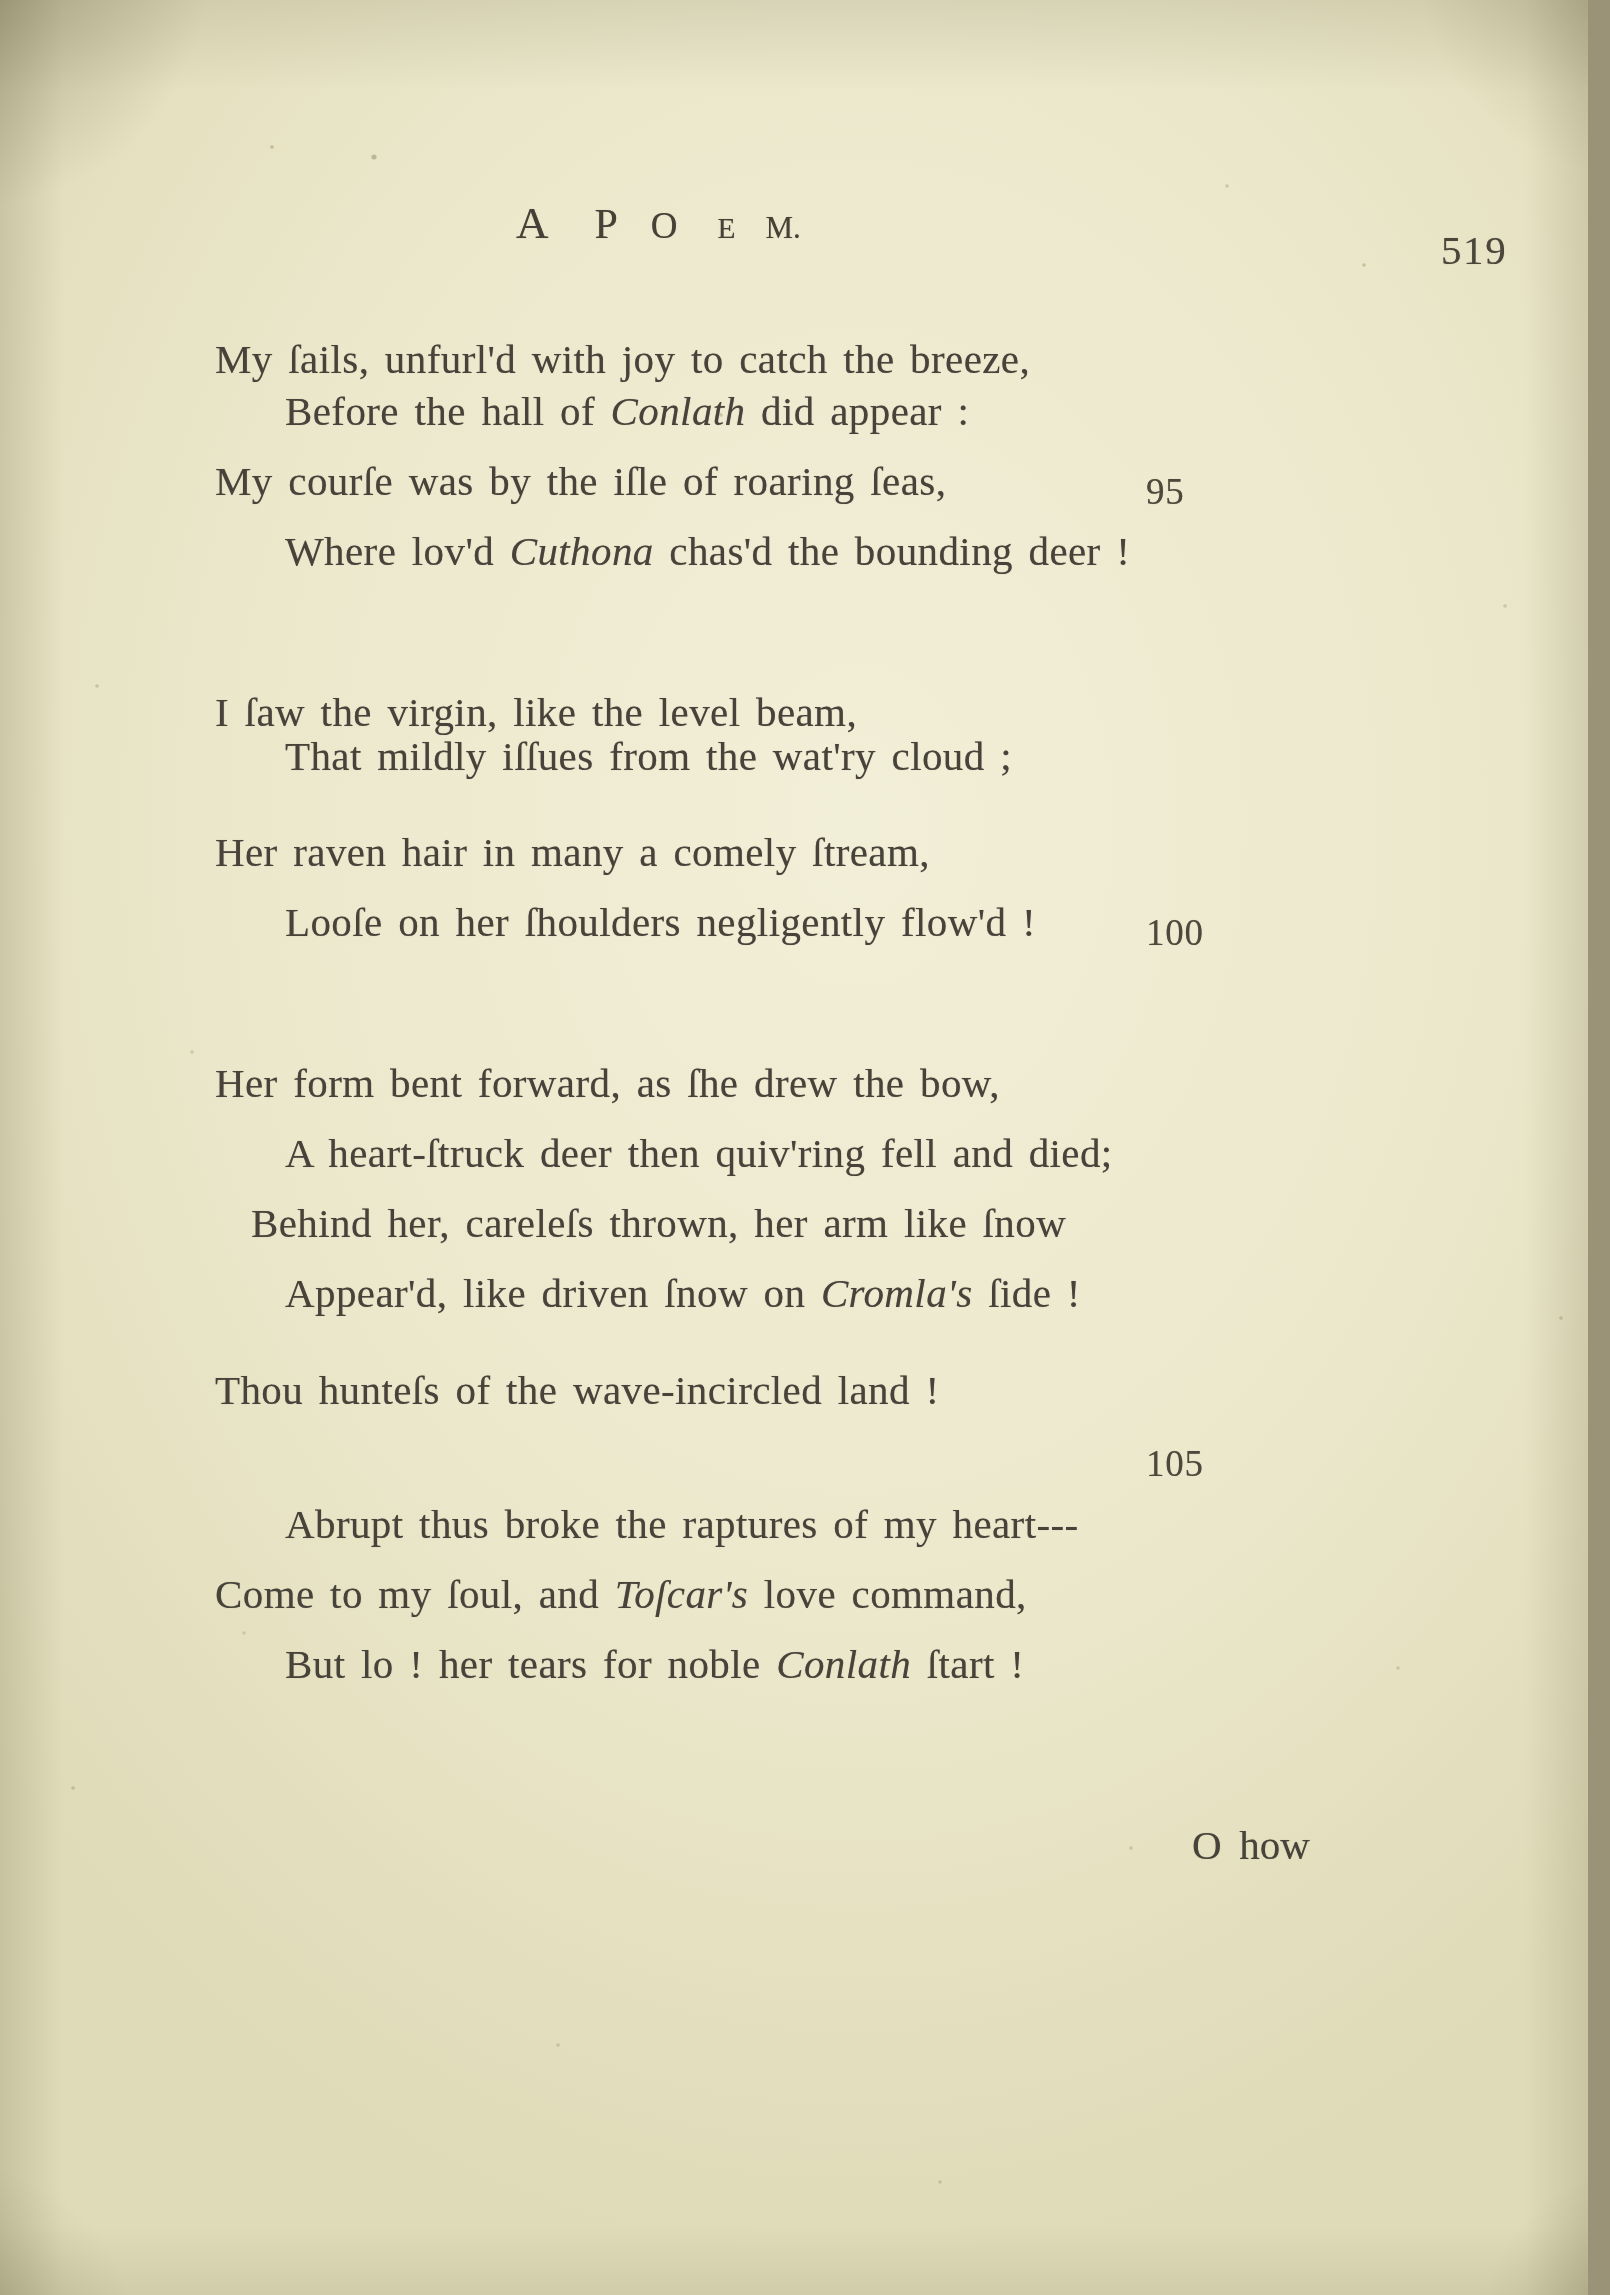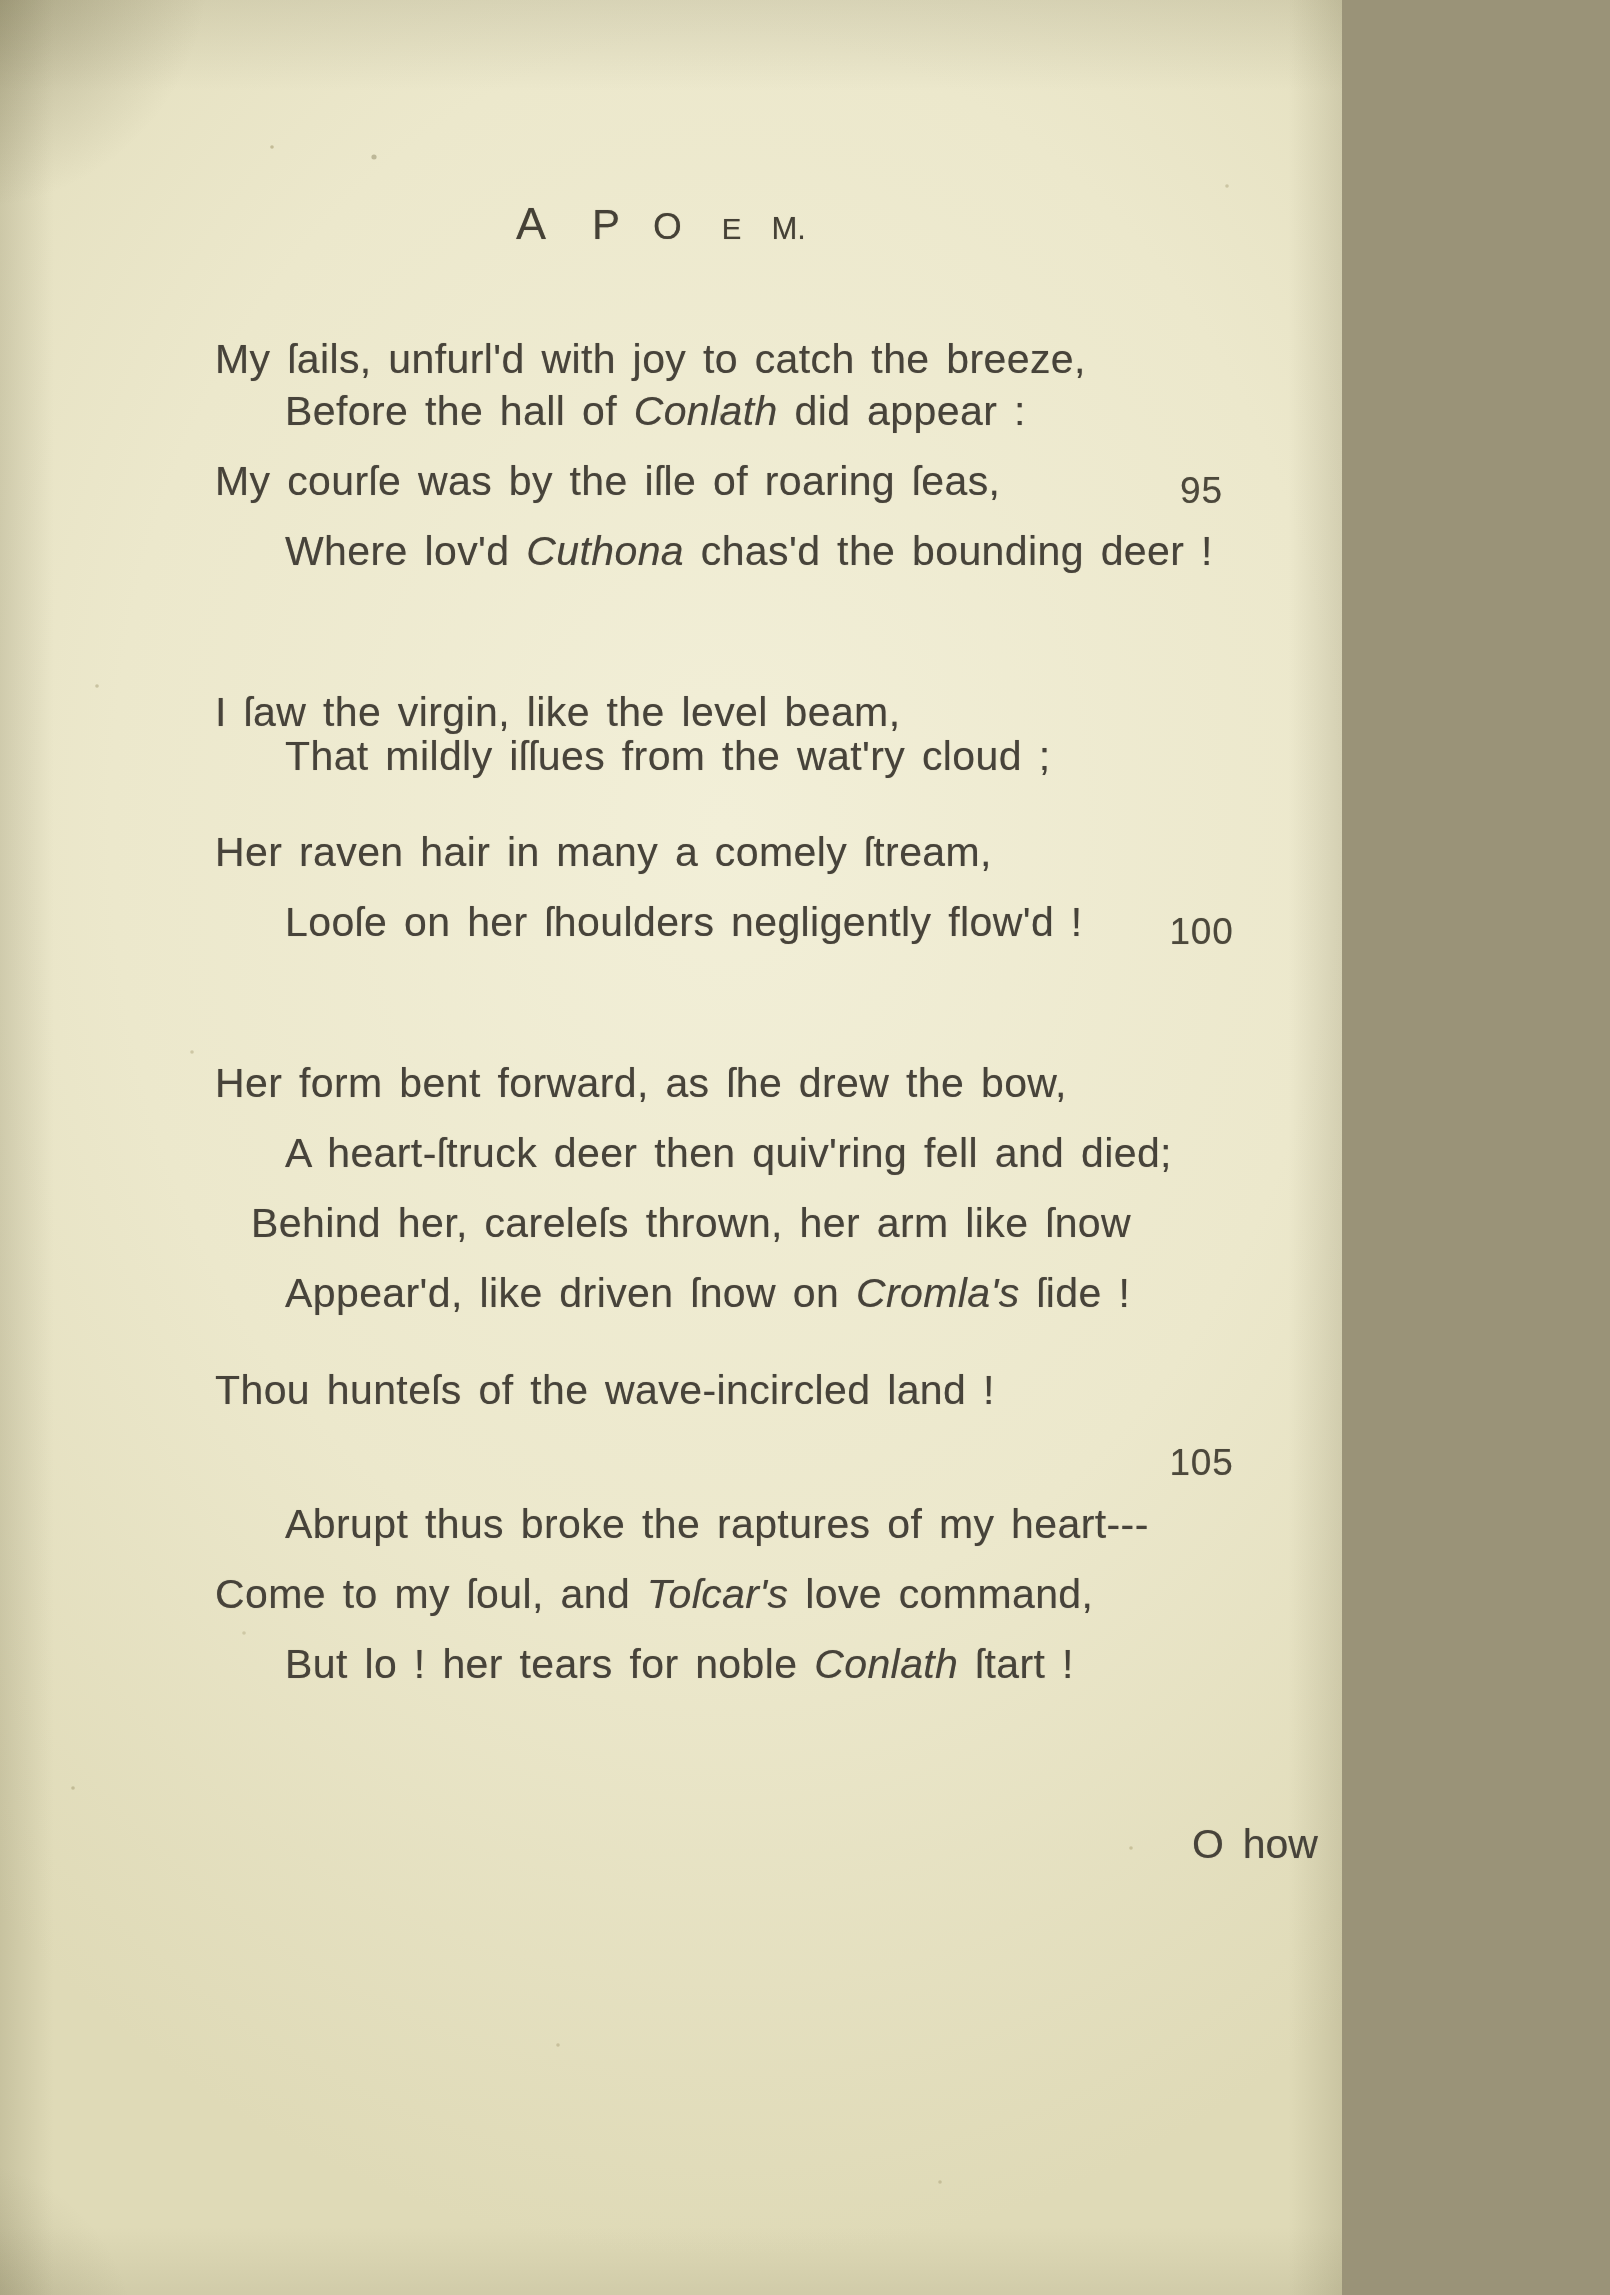--- a/index.html
+++ b/index.html
@@ -1,20 +1,20 @@
 <!DOCTYPE html>
 <html style="font-size:12.7px"><head>
 <meta charset="utf-8">
 <style>
   html,body{margin:0;padding:0;background:#9a9378;}
   .page{
     position:relative;
-    width:1342px;height:2295px;
+    width:1588px;height:2295px;
     overflow:hidden;
-    font-family:Liberation Sans, sans-serif;
+    font-family:Liberation Serif, serif;
     color:#47433a;
     background:
       radial-gradient(circle 334px at -32px -32px, rgba(94,88,57,.40), rgba(94,88,57,0) 72%),
       radial-gradient(circle 318px at 1643px -48px, rgba(94,88,57,.30), rgba(94,88,57,0) 72%),
       radial-gradient(circle 255px at -48px 2343px, rgba(94,88,57,.26), rgba(94,88,57,0) 72%),
       radial-gradient(circle 255px at 1659px 2343px, rgba(94,88,57,.26), rgba(94,88,57,0) 72%),
       linear-gradient(90deg, rgba(104,98,64,.20) 0%, rgba(104,98,64,0) 4%),
       linear-gradient(270deg, rgba(104,98,64,.18) 0%, rgba(104,98,64,0) 4%),
       linear-gradient(180deg, rgba(104,98,64,.15) 0%, rgba(104,98,64,0) 4%),
       linear-gradient(0deg, rgba(104,98,64,.12) 0%, rgba(104,98,64,0) 3%),
@@ -59,21 +59,21 @@
   }
   .line{
     position:absolute;
     font-size:41px;line-height:49px;white-space:nowrap;
     letter-spacing:0.4px;word-spacing:.12em;
     text-shadow:0 0 0.8px rgba(71,67,55,.45);
   }
   .seg{display:inline;}
   .it{font-style:italic;}
   .lineno{
-    position:absolute;left:1120px;width:163px;text-align:center;
+    position:absolute;left:1146px;width:163px;text-align:left;
     font-size:37px;letter-spacing:0.8px;
     color:#4c483b;text-shadow:0 0 0.8px rgba(71,67,55,.4);
   }
   .catchword{
     position:absolute;top:1797px;left:1192px;
     font-size:41px;word-spacing:.18em;
     text-shadow:0 0 0.8px rgba(71,67,55,.45);
     margin-top:24px;
   }
 </style>

